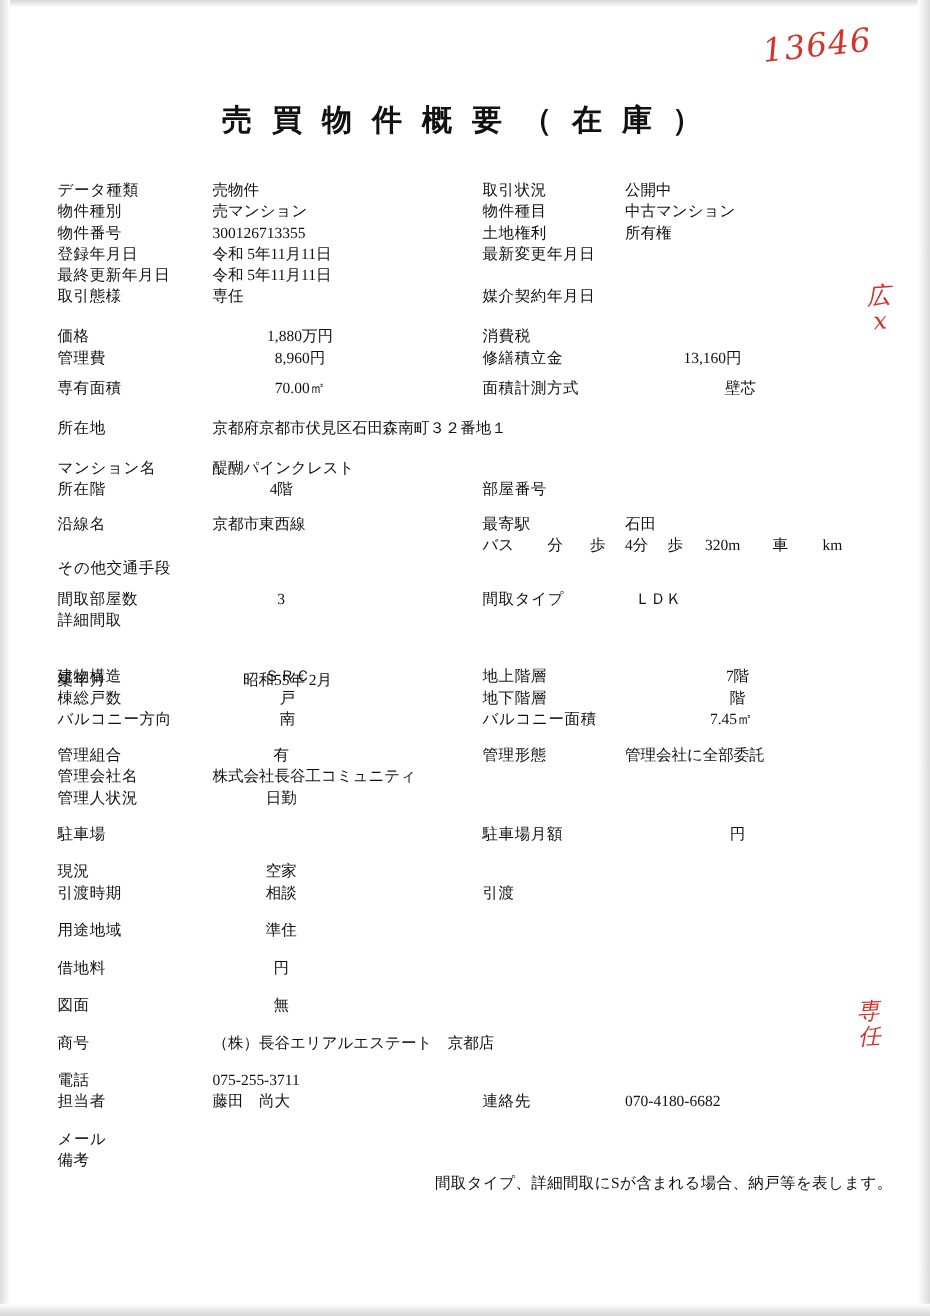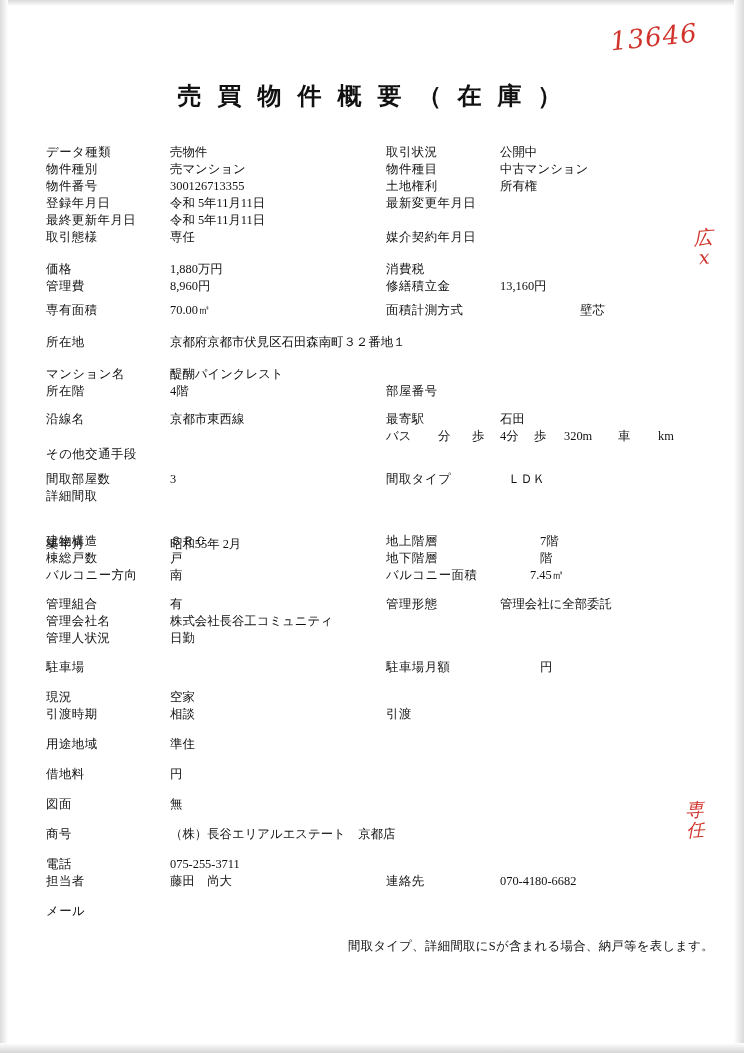--- a/index.html
+++ b/index.html
@@ -102,21 +102,21 @@
   .val {
     position: absolute;
     left: 170px;
   }
   .val2 {
     position: absolute;
     left: 500px;
   }
   .val-r {
     position: absolute;
-    text-align: left;
+    text-align: center;
   }
   .sub {
     position: absolute;
     font-size: 12.4px;
   }
   .note {
     position: absolute;
     font-size: 12.4px;
     left: 348px;
     top: 938px;
@@ -323,15 +323,19 @@
     <span class="lbl">担当者</span>
     <span class="val">藤田　尚大</span>
     <span class="lbl2">連絡先</span>
     <span class="val2">070-4180-6682</span>
   </div>
 
   <div class="row" style="top:903px;">
     <span class="lbl">メール</span>
     <span class="val"></span>
   </div>
+  <div class="row" style="top:920px;">
+    <span class="lbl">備考</span>
+    <span class="val"></span>
+  </div>
 
   <div class="note">間取タイプ、詳細間取にSが含まれる場合、納戸等を表します。</div>
 </div>
 
 </body></html>

